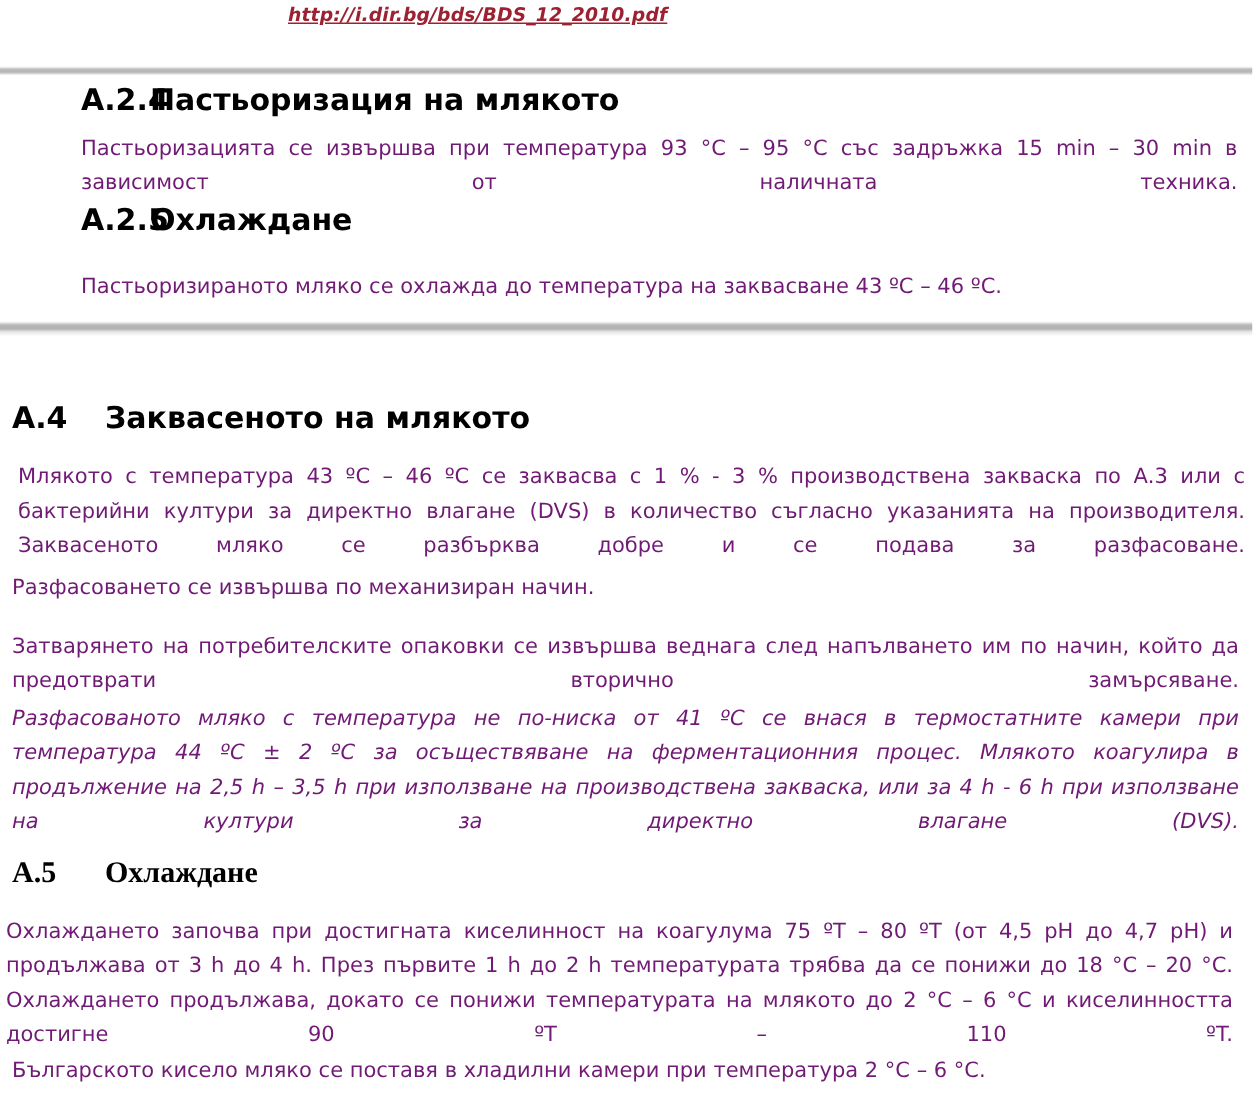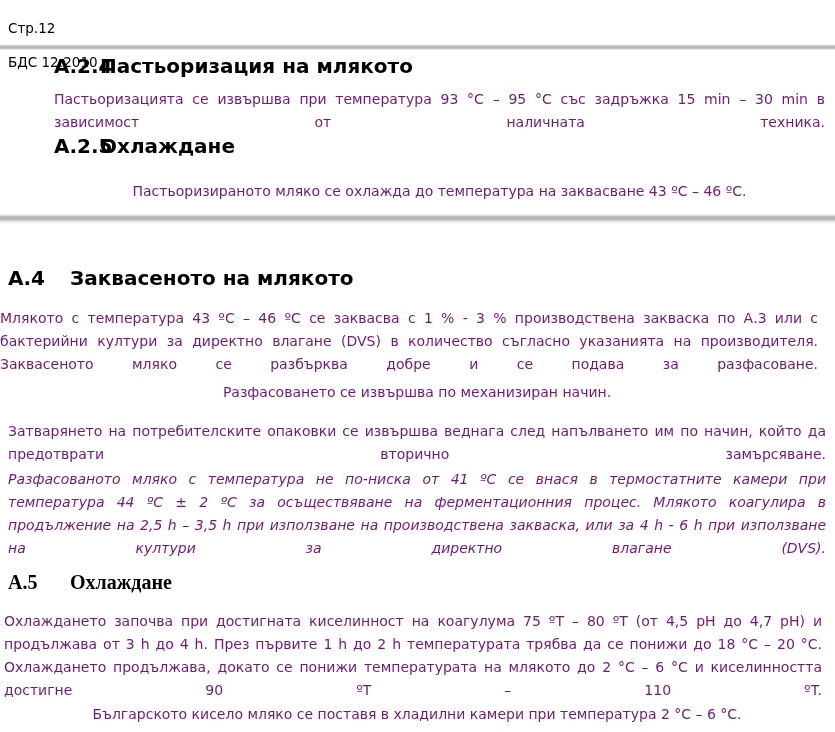--- a/index.html
+++ b/index.html
@@ -89,37 +89,34 @@
     width: 62px;
   }
   .para {
     font-size: 14px;
     line-height: 23px;
     color: #701a75;
     text-align: justify;
     text-justify: inter-word;
   }
   .para-left {
-    text-align: center;
+    text-align: left;
   }
   
   .para::after {
     content: "";
     display: inline-block;
     width: 100%;
   }
 </style>
 </head>
 <body>
 
 <div class="page-header">
-  <div class="doc-ref">
-    <span class="ref-line">Стр.12</span>
-    <span class="ref-line">БДС 12:2010</span>
-  </div>
+  <a class="source-url" href="#">http://i.dir.bg/bds/BDS_12_2010.pdf</a>
 </div>
 
 <hr class="rule rule-top">
 
 <div class="block heading" style="left:54px; top:54px;">
   <span class="num num-sub">А.2.4</span><span>Пастьоризация на млякото</span>
 </div>
 
 <div class="block para" style="left:54px; top:88px; width:771px;">Пастьоризацията се извършва при температура 93 °C – 95 °C със задръжка 15 min – 30 min в зависимост от наличната техника.</div>
 
@@ -130,21 +127,21 @@
 <div class="block para para-left" style="left:54px; top:180px; width:771px;">Пастьоризираното мляко се охлажда до температура на заквасване 43 ºC – 46 ºC.</div>
 
 <div class="block" style="left:0; top:214px; width:835px;">
   <hr class="rule rule-mid">
 </div>
 
 <div class="block heading" style="left:8px; top:266px;">
   <span class="num num-main">А.4</span><span>Заквасеното на млякото</span>
 </div>
 
-<div class="block para" style="left:0; top:307px; width:818px;">Мляко­то с температура 43 ºC – 46 ºC се заквасва с 1 % - 3 % производствена закваска по А.3 или с бактерийни култури за директно влагане (DVS) в количество съгласно указанията на производителя. Заквасеното мляко се разбърква добре и се подава за разфасоване.</div>
+<div class="block para" style="left:12px; top:307px; width:818px;">Мляко­то с температура 43 ºC – 46 ºC се заквасва с 1 % - 3 % производствена закваска по А.3 или с бактерийни култури за директно влагане (DVS) в количество съгласно указанията на производителя. Заквасеното мляко се разбърква добре и се подава за разфасоване.</div>
 
 <div class="block para para-left" style="left:8px; top:381px; width:818px;">Разфасоването се извършва по механизиран начин.</div>
 
 <div class="block para" style="left:8px; top:420px; width:818px;">Затварянето на потребителските опаковки се извършва веднага след напълването им по начин, който да предотврати вторично замърсяване.</div>
 
 <div class="block para" style="left:8px; top:468px; width:818px;font-style:italic;">Разфасованото мляко с температура не по-ниска от 41 ºC се внася в термостатните камери при температура 44 ºC ± 2 ºC за осъществяване на ферментационния процес. Млякото коагулира в продължение на 2,5 h – 3,5 h при използване на производствена закваска, или за 4 h - 6 h при използване на култури за директно влагане (DVS).</div>
 
 <div class="block heading" style="left:8px; top:571px;font-family:Liberation Serif, serif;">
   <span class="num num-main">А.5</span><span>Охлаждане</span>
 </div>

